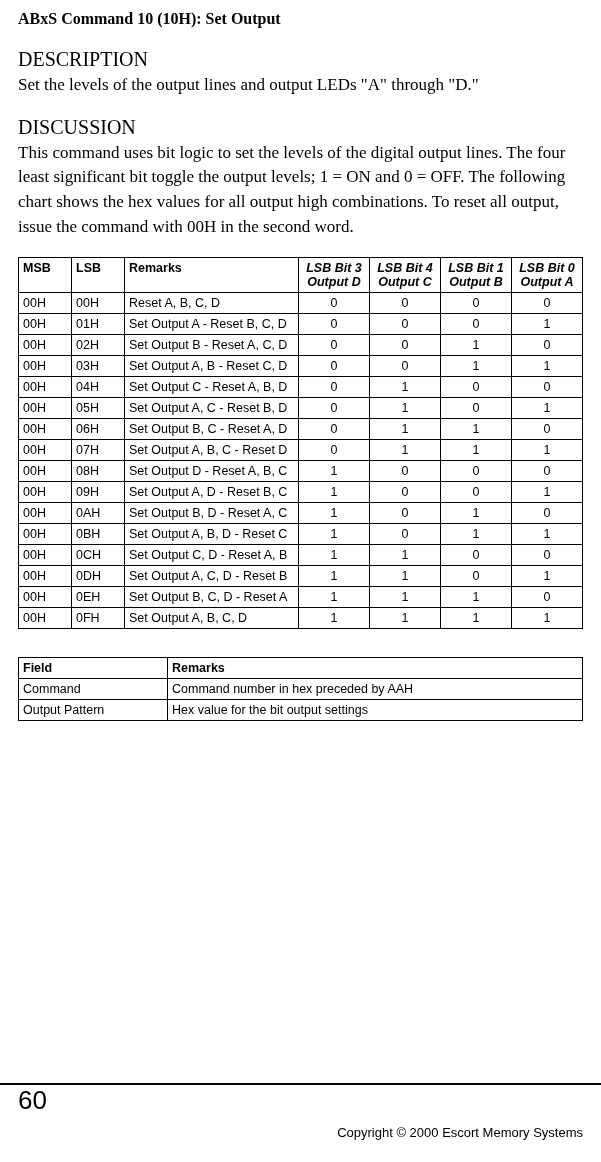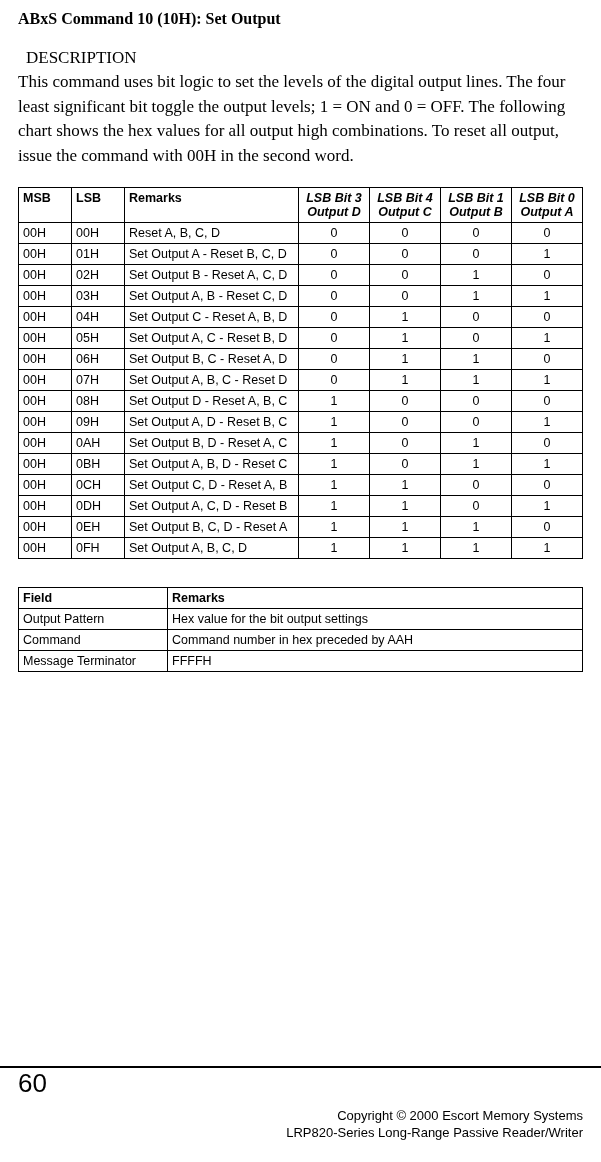--- a/index.html
+++ b/index.html
@@ -16,22 +16,22 @@
     width: 601px;
     min-height: 1162px;
     position: relative;
   }
   h1 {
     font-size: 16px;
     font-weight: bold;
     margin: 0 0 20px 0;
   }
   .section-head {
-    font-size: 17px;
-    margin: 0 0 2px 8px;
+    font-size: 20px;
+    margin: 0 0 2px 0;
   }
   .body-text {
     font-size: 17px;
     line-height: 1.45;
     margin: 0 0 18px 0;
   }
   table {
     border-collapse: collapse;
     width: 100%;
     font-family: Arial, Helvetica, sans-serif;
@@ -85,21 +85,23 @@
   }
 </style>
 </head>
 <body>
 
 <div class="page">
 
   <h1>ABxS Command 10 (10H): Set Output</h1>
 
   <p class="section-head">DESCRIPTION</p>
-
+  <p class="body-text">Set the levels of the output lines and output LEDs "A" through "D."</p>
+
+  <p class="section-head">DISCUSSION</p>
   <p class="body-text">This command uses bit logic to set the levels of the digital output lines. The four least significant bit toggle the output levels; 1 = ON and 0 = OFF. The following chart shows the hex values for all output high combinations. To reset all output, issue the command with 00H in the second word.</p>
 
   <table class="t1">
     <thead>
       <tr>
         <th class="msb">MSB</th>
         <th class="lsb">LSB</th>
         <th>Remarks</th>
         <th class="bitcol">
           <span>LSB Bit 3</span><br>
@@ -269,37 +271,32 @@
 
   <table class="t2">
     <thead>
       <tr>
         <th class="fieldcol">Field</th>
         <th>Remarks</th>
       </tr>
     </thead>
     <tbody id="t2-body">
         <tr>
+          <td>Command</td>
+          <td>Command number in hex preceded by AAH</td>
+        </tr>
+        <tr>
           <td>Output Pattern</td>
           <td>Hex value for the bit output settings</td>
-        </tr>
-        <tr>
-          <td>Command</td>
-          <td>Command number in hex preceded by AAH</td>
-        </tr>
-        <tr>
-          <td>Message Terminator</td>
-          <td>FFFFH</td>
         </tr>
       </tbody>
   </table>
 
   <div class="footer">
     <div class="footer-inner">
       <div class="page-num">60</div>
       <div class="footer-text">
         <span>Copyright © 2000 Escort Memory Systems</span><br>
-        <span>LRP820-Series Long-Range Passive Reader/Writer</span>
       </div>
     </div>
   </div>
 
 </div>
 
 </body></html>

